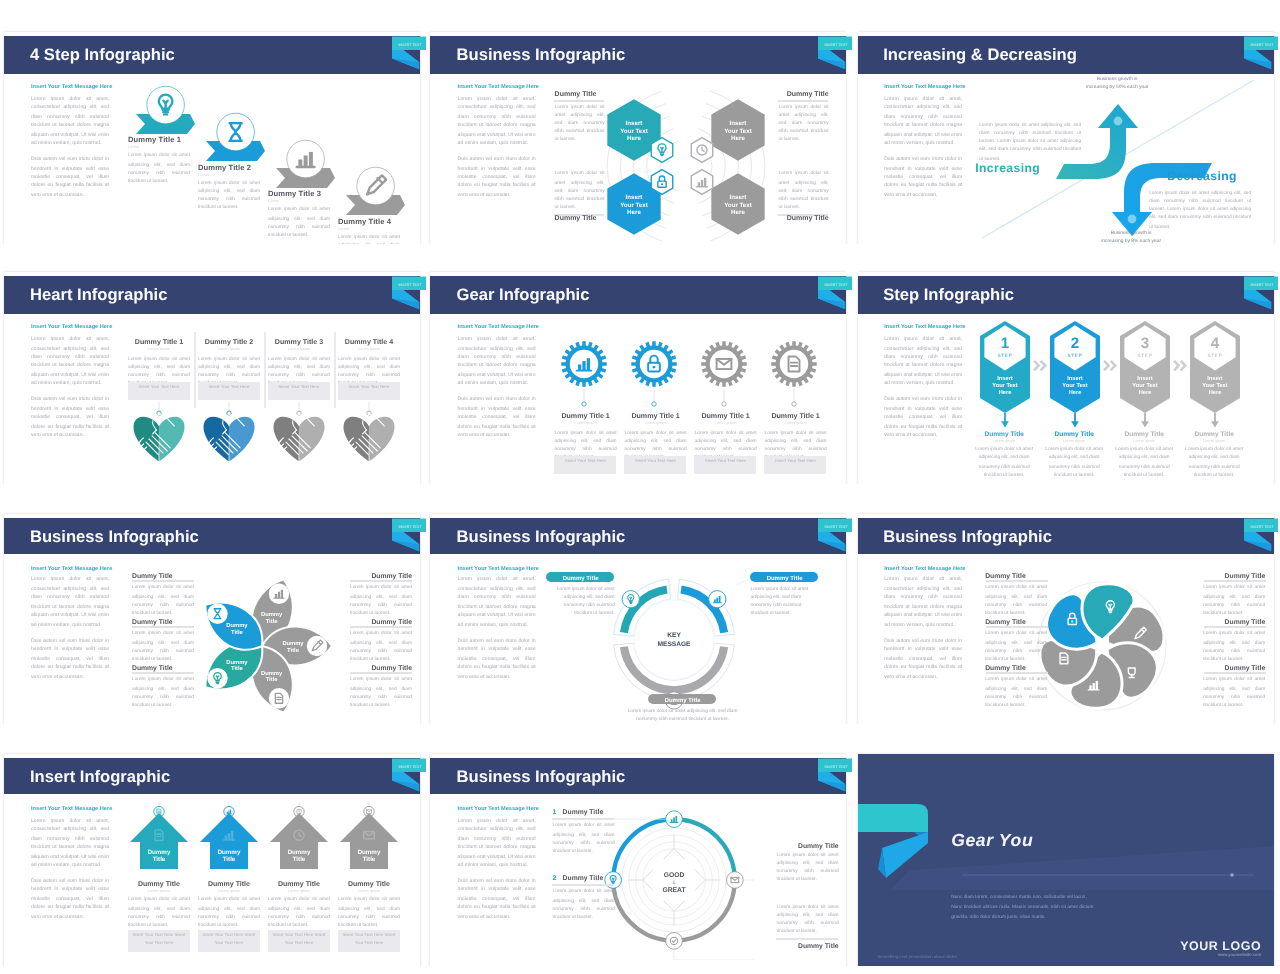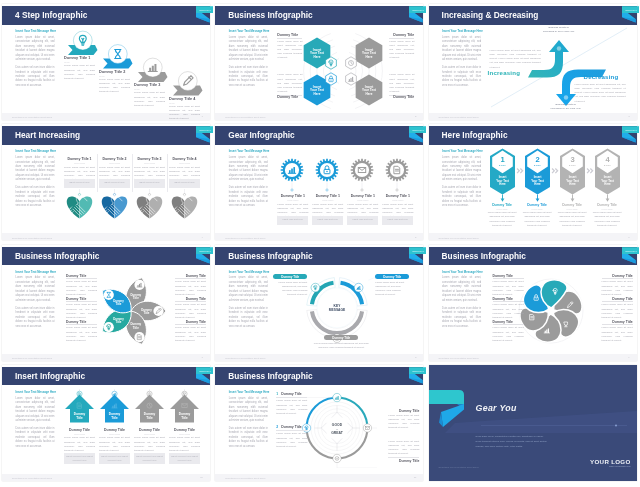--- a/index.html
+++ b/index.html
@@ -1,20 +1,20 @@
 <!DOCTYPE html>
 <html><head>
 <meta charset="utf-8">
 <style>
   html,body{margin:0;padding:0;}
   body{width:640px;height:487px;background:#ffffff;font-family:"Liberation Sans",sans-serif;
        overflow:hidden;}
   .grid{position:relative;width:640px;height:487px;background:#ffffff;}
   .slide{position:absolute;width:213.3px;height:121.75px;overflow:hidden;}
-  .sheet{position:absolute;left:2px;top:4px;width:208px;height:116px;background:#ffffff;
+  .sheet{position:absolute;left:2px;top:16px;width:208px;height:116px;background:#ffffff;
          box-shadow:0 0 1.3px rgba(0,0,0,.18);}
   .hdr{position:absolute;left:0;top:2px;width:208px;height:18.5px;background:#344370;}
   .hdr-t{position:absolute;left:13px;top:6.0px;color:#fafafc;font-size:8.3px;font-weight:bold;
          letter-spacing:0px;white-space:nowrap;line-height:10px;}
   .rb{position:absolute;right:-2.5px;top:0px;width:26px;height:26px;}
   .foot{position:absolute;left:0;bottom:0;width:208px;height:7px;background:#f4f4f7;}
   .foot-t{position:absolute;left:10px;bottom:1.8px;font-size:2.2px;color:#c8c8d0;white-space:nowrap;}
   .foot-n{position:absolute;right:7px;bottom:1.6px;font-size:2.5px;color:#c6c6ce;}
   .lead{position:absolute;left:13.5px;top:25px;width:39px;}
   .lead h4{margin:0 0 2.8px 0;font-size:2.82px;color:#2aa9c2;font-weight:bold;line-height:4px;
@@ -216,21 +216,21 @@
         <div class="t ti" style="left:155px;top:69px;font-size:6.1px;color:#1b9bd8;letter-spacing:.2px;z-index:5">Decreasing</div>
         <div class="t" style="left:104px;top:22px;width:52px;text-align:center;font-size:2.45px;line-height:1.7;color:#7b8190">Business growth  is<br>increasing by 50% each year</div>
         <div class="t" style="left:111px;top:99px;width:52px;text-align:center;font-size:2.45px;line-height:1.7;color:#7b8190">Business growth  is<br>increasing by 8% each year</div>
         <div class="t" style="left:61px;top:45px;width:51px;font-size:2.4px;line-height:1.72;color:#a8a8b2;text-align:justify">Lorem ipsum dolor sit amet adipiscing elit, sed diam nonummy nibh euismod tincidunt ut laoreet. Lorem ipsum dolor sit amet adipiscing elit, sed diam nonummy nibh euismod tincidunt ut laoreet.</div>
         <div class="t" style="left:146px;top:79px;width:51px;font-size:2.4px;line-height:1.72;color:#a8a8b2;text-align:justify">Lorem ipsum dolor sit amet adipiscing elit, sed diam nonummy nibh euismod tincidunt ut laoreet. Lorem ipsum dolor sit amet adipiscing elit, sed diam nonummy nibh euismod tincidunt ut laoreet.</div>
       </div>
     </div>
     <div class="slide" style="left:0.00px;top:120.30px">
       <div class="sheet">
         <div class="hdr"></div>
-  <div class="hdr-t">Heart Increasing</div>
+  <div class="hdr-t">Heart Infographic</div>
   <svg class="rb" viewBox="0 0 26 26">
   <polygon points="9.0,2.2 26,2.2 26,9.0 9.0,9.0" fill="#2ec3cf"></polygon>
   <polygon points="9.0,9.0 14.6,9.0 9.0,13.2" fill="#1a7ec2"></polygon>
   <polygon points="9.0,9.0 14.8,9.0 22.6,15.0 22.6,18.6 9.0,13.2" fill="#20aeea"></polygon>
   <polygon points="9.0,13.2 22.6,18.6 22.6,15.0" fill="#1a98dd" opacity="0.85"></polygon>
   <text x="18.0" y="7.1" font-size="1.8" fill="#d6f5f9" text-anchor="middle" font-family="Liberation Sans">INSERT TEXT</text>
  </svg>
         <div class="lead">
    <h4>Insert Your Text Message Here</h4>
    <p>Lorem ipsum dolor sit amet, consectetuer adipiscing elit, sed diam nonummy nibh euismod tincidunt ut laoreet dolore magna aliquam erat volutpat. Ut wisi enim ad minim veniam, quis nostrud.</p>
@@ -409,21 +409,21 @@
   <div class="t" style="left:132px;top:92px;width:31px;height:8.5px;background:#eaeaee;color:#adadb6;font-size:2.2px;line-height:1.6;text-align:center;padding-top:2px;box-sizing:border-box">Insert Your Text Here</div>
         <div class="t ti" style="left:167px;top:70px;width:31px;text-align:center;font-size:3.55px;color:#55555f">Dummy Title 1</div>
   <div class="t" style="left:167px;top:75px;width:31px;text-align:center;color:#d4d4da;font-size:1.9px">Lorem Ipsum</div>
   <div class="t" style="left:167px;top:78.5px;width:31px;font-size:2.4px;line-height:1.72;color:#a8a8b2;text-align:justify">Lorem ipsum dolor sit amet adipiscing elit, sed diam nonummy nibh euismod tincidunt ut laoreet.</div>
   <div class="t" style="left:167px;top:92px;width:31px;height:8.5px;background:#eaeaee;color:#adadb6;font-size:2.2px;line-height:1.6;text-align:center;padding-top:2px;box-sizing:border-box">Insert Your Text Here</div>
       </div>
     </div>
     <div class="slide" style="left:426.60px;top:120.30px">
       <div class="sheet">
         <div class="hdr"></div>
-  <div class="hdr-t">Here Infographic</div>
+  <div class="hdr-t">Step Infographic</div>
   <svg class="rb" viewBox="0 0 26 26">
   <polygon points="9.0,2.2 26,2.2 26,9.0 9.0,9.0" fill="#2ec3cf"></polygon>
   <polygon points="9.0,9.0 14.6,9.0 9.0,13.2" fill="#1a7ec2"></polygon>
   <polygon points="9.0,9.0 14.8,9.0 22.6,15.0 22.6,18.6 9.0,13.2" fill="#20aeea"></polygon>
   <polygon points="9.0,13.2 22.6,18.6 22.6,15.0" fill="#1a98dd" opacity="0.85"></polygon>
   <text x="18.0" y="7.1" font-size="1.8" fill="#d6f5f9" text-anchor="middle" font-family="Liberation Sans">INSERT TEXT</text>
  </svg>
         <div class="lead">
    <h4>Insert Your Text Message Here</h4>
    <p>Lorem ipsum dolor sit amet, consectetuer adipiscing elit, sed diam nonummy nibh euismod tincidunt ut laoreet dolore magna aliquam erat volutpat. Ut wisi enim ad minim veniam, quis nostrud.</p>

